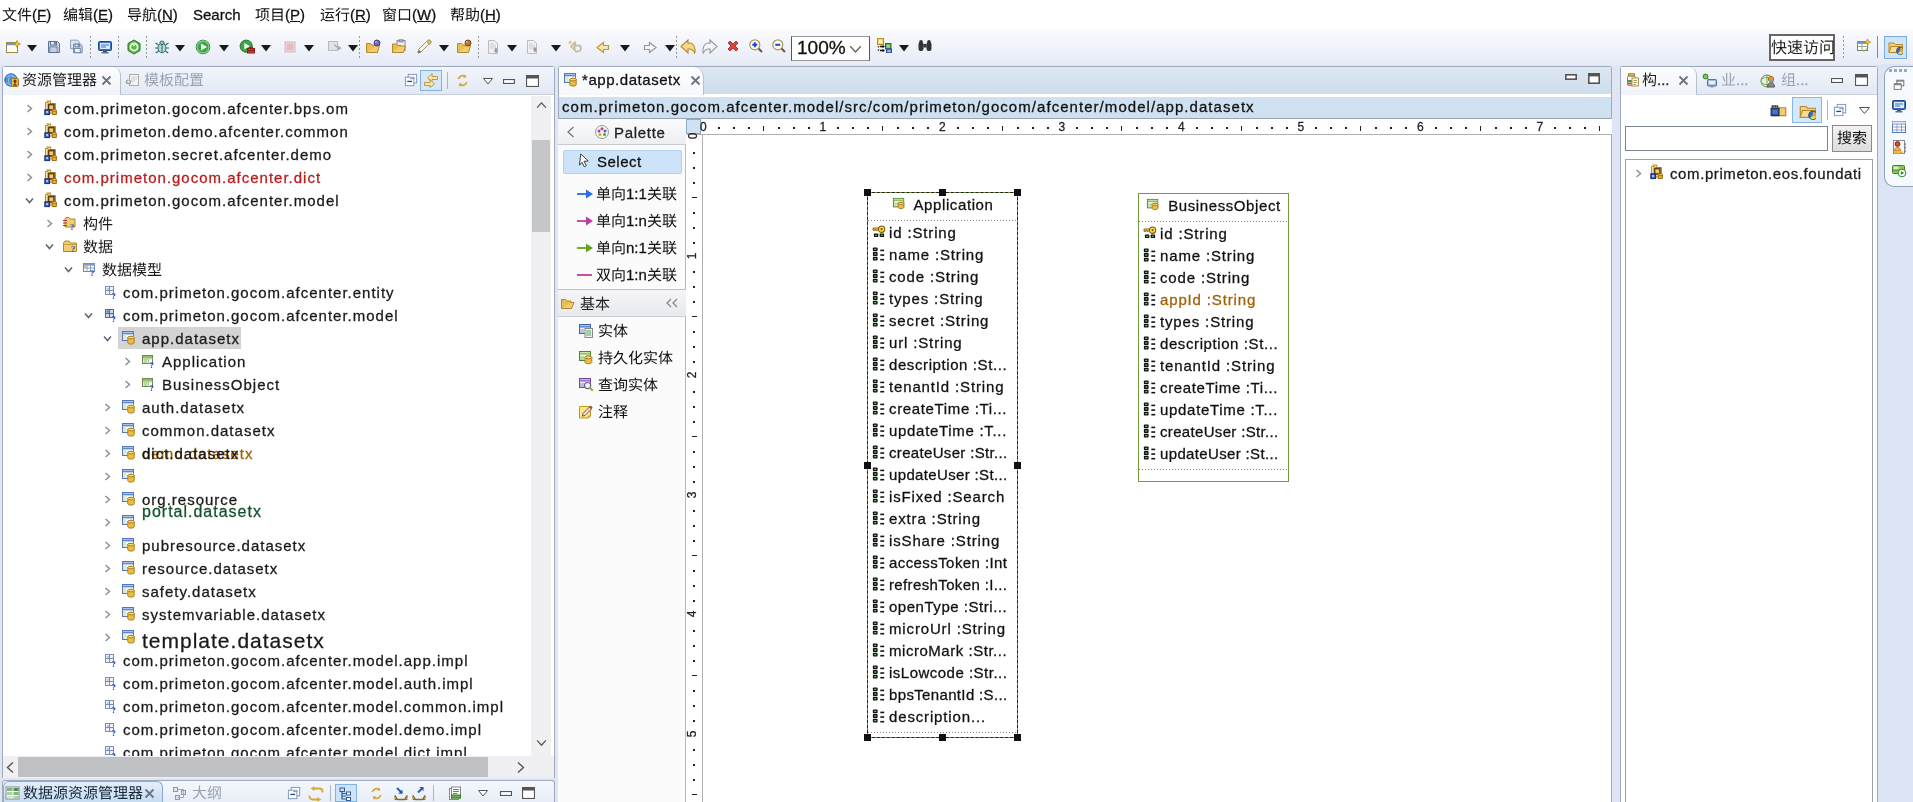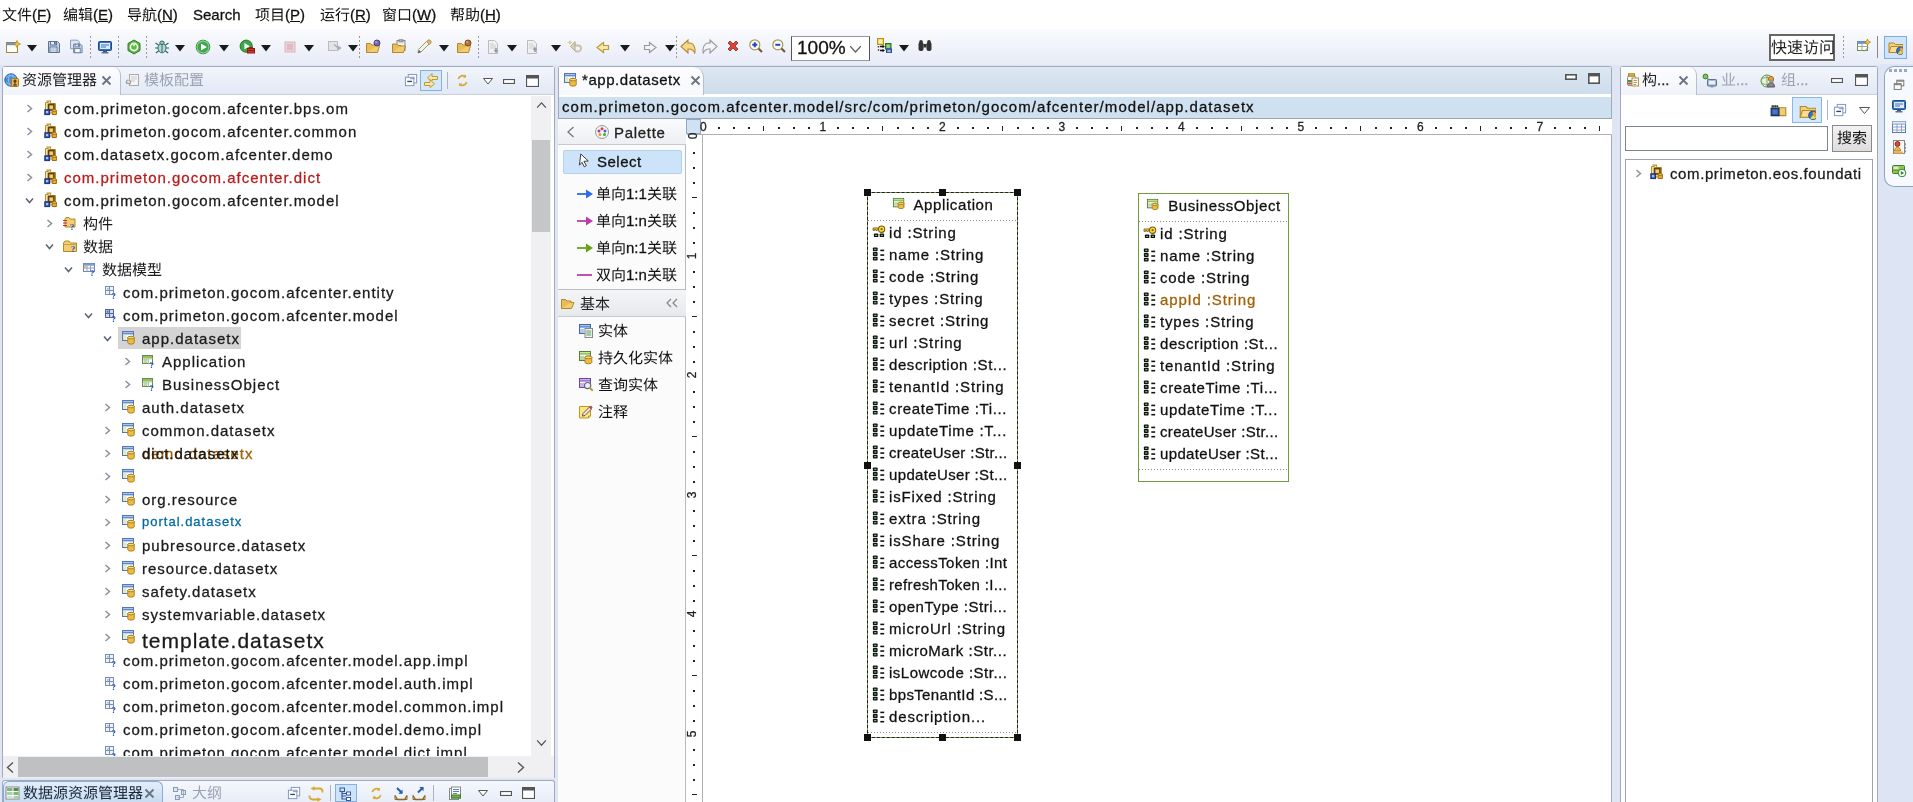--- a/index.html
+++ b/index.html
@@ -392,35 +392,35 @@
 <svg class="abs" style="left:42px;top:123px" width="16" height="16" viewBox="0 0 16 16">
     <path d="M3.5 2.5h3l.8 1h6.2v9.5h-10z" fill="#f7e3a4" stroke="#b8912f"></path>
     <path d="M4.5 1.2h4v1.6" fill="none" stroke="#b8912f" stroke-width="1.3"></path>
     <rect x="6.5" y="4.5" width="5.5" height="5.5" fill="#e8b64a" stroke="#5e4016" stroke-width="1.6"></rect>
     <rect x="8" y="6" width="2.6" height="2.6" fill="#f6d36a"></rect>
     <rect x="2.8" y="9.8" width="4.8" height="4.8" fill="#3a50b4" stroke="#1c2c78"></rect>
     <rect x="4" y="11" width="2.2" height="2.2" fill="#8fd0e8"></rect>
     <path d="M10.2 10.5h4.2v4h-4.2z" fill="#f0ad2a" stroke="#9a6e14"></path>
     <ellipse cx="12.3" cy="10.5" rx="2.1" ry=".9" fill="#f8cf6a" stroke="#9a6e14"></ellipse>
   </svg>
-<div class="abs" style="left:64px;top:123px;font-size:15px;letter-spacing:1.0px;color:#1a1a1a;white-space:nowrap">com.primeton.gocom.afcenter.common</div>
+<div class="abs" style="left:64px;top:123px;font-size:15px;letter-spacing:1.0px;color:#1a1a1a;white-space:nowrap">com.primeton.demo.afcenter.common</div>
 <svg class="abs" style="left:25px;top:150px" width="9" height="9" viewBox="0 0 9 9">
     <path d="M2.5 1l4 3.5-4 3.5" fill="none" stroke="#8a929e" stroke-width="1.5"></path>
   </svg>
 <svg class="abs" style="left:42px;top:146px" width="16" height="16" viewBox="0 0 16 16">
     <path d="M3.5 2.5h3l.8 1h6.2v9.5h-10z" fill="#f7e3a4" stroke="#b8912f"></path>
     <path d="M4.5 1.2h4v1.6" fill="none" stroke="#b8912f" stroke-width="1.3"></path>
     <rect x="6.5" y="4.5" width="5.5" height="5.5" fill="#e8b64a" stroke="#5e4016" stroke-width="1.6"></rect>
     <rect x="8" y="6" width="2.6" height="2.6" fill="#f6d36a"></rect>
     <rect x="2.8" y="9.8" width="4.8" height="4.8" fill="#3a50b4" stroke="#1c2c78"></rect>
     <rect x="4" y="11" width="2.2" height="2.2" fill="#8fd0e8"></rect>
     <path d="M10.2 10.5h4.2v4h-4.2z" fill="#f0ad2a" stroke="#9a6e14"></path>
     <ellipse cx="12.3" cy="10.5" rx="2.1" ry=".9" fill="#f8cf6a" stroke="#9a6e14"></ellipse>
   </svg>
-<div class="abs" style="left:64px;top:146px;font-size:15px;letter-spacing:1.0px;color:#1a1a1a;white-space:nowrap">com.datasetx.gocom.afcenter.demo</div>
+<div class="abs" style="left:64px;top:146px;font-size:15px;letter-spacing:1.0px;color:#1a1a1a;white-space:nowrap">com.primeton.secret.afcenter.demo</div>
 <svg class="abs" style="left:25px;top:173px" width="9" height="9" viewBox="0 0 9 9">
     <path d="M2.5 1l4 3.5-4 3.5" fill="none" stroke="#8a929e" stroke-width="1.5"></path>
   </svg>
 <svg class="abs" style="left:42px;top:169px" width="16" height="16" viewBox="0 0 16 16">
     <path d="M3.5 2.5h3l.8 1h6.2v9.5h-10z" fill="#f7e3a4" stroke="#b8912f"></path>
     <path d="M4.5 1.2h4v1.6" fill="none" stroke="#b8912f" stroke-width="1.3"></path>
     <rect x="6.5" y="4.5" width="5.5" height="5.5" fill="#e8b64a" stroke="#5e4016" stroke-width="1.6"></rect>
     <rect x="8" y="6" width="2.6" height="2.6" fill="#f6d36a"></rect>
     <rect x="2.8" y="9.8" width="4.8" height="4.8" fill="#3a50b4" stroke="#1c2c78"></rect>
     <rect x="4" y="11" width="2.2" height="2.2" fill="#8fd0e8"></rect>
@@ -605,21 +605,21 @@
   </svg>
 <svg class="abs" style="left:121px;top:514px" width="16" height="16" viewBox="0 0 16 16">
     <rect x="1.5" y="1.5" width="11" height="9" fill="#fdfdf2" stroke="#5577b8"></rect>
     <rect x="2" y="2" width="10" height="2.4" fill="#5b8ad6"></rect>
     <rect x="2" y="2" width="10" height="1" fill="#a8c4ee"></rect>
     <rect x="2" y="4.6" width="3.4" height="5.4" fill="#dde9c8"></rect>
     <ellipse cx="10" cy="7.6" rx="3.2" ry="1.3" fill="#f6d984" stroke="#a8821e"></ellipse>
     <path d="M6.8 7.6v5.2a3.2 1.3 0 0 0 6.4 0V7.6" fill="#eebc45" stroke="#a8821e"></path>
     <ellipse cx="10" cy="7.6" rx="3.2" ry="1.3" fill="#f6d984" stroke="#a8821e"></ellipse>
   </svg>
-<div class="abs" style="left:142px;top:514px;font-size:13px;letter-spacing:1.0px;color:#0369a1;white-space:nowrap">portal.datasetx</div>
+<div class="abs" style="left:142px;top:503px;font-size:16px;letter-spacing:1.0px;color:#14532d;white-space:nowrap">portal.datasetx</div>
 <svg class="abs" style="left:103px;top:541px" width="9" height="9" viewBox="0 0 9 9">
     <path d="M2.5 1l4 3.5-4 3.5" fill="none" stroke="#8a929e" stroke-width="1.5"></path>
   </svg>
 <svg class="abs" style="left:121px;top:537px" width="16" height="16" viewBox="0 0 16 16">
     <rect x="1.5" y="1.5" width="11" height="9" fill="#fdfdf2" stroke="#5577b8"></rect>
     <rect x="2" y="2" width="10" height="2.4" fill="#5b8ad6"></rect>
     <rect x="2" y="2" width="10" height="1" fill="#a8c4ee"></rect>
     <rect x="2" y="4.6" width="3.4" height="5.4" fill="#dde9c8"></rect>
     <ellipse cx="10" cy="7.6" rx="3.2" ry="1.3" fill="#f6d984" stroke="#a8821e"></ellipse>
     <path d="M6.8 7.6v5.2a3.2 1.3 0 0 0 6.4 0V7.6" fill="#eebc45" stroke="#a8821e"></path>
@@ -1316,21 +1316,21 @@
       <rect x="2.5" y="2" width="2.4" height="1.4"></rect>
       <rect x="2.5" y="7.3" width="2.4" height="1.4"></rect>
       <rect x="2.5" y="12.6" width="2.4" height="1.4"></rect>
     </g>
     <g fill="#111">
       <rect x="9.5" y="3" width="4.4" height="1.8"></rect>
       <rect x="9.5" y="8.3" width="4.4" height="1.8"></rect>
       <rect x="9.5" y="13.6" width="4.4" height="1.8"></rect>
     </g>
   </svg>
-<div class="abs" style="left:889px;top:488px;font-size:15px;letter-spacing:0.85px;color:#111;white-space:nowrap;max-width:125px;overflow:hidden">isFixed  :String</div>
+<div class="abs" style="left:889px;top:488px;font-size:15px;letter-spacing:0.85px;color:#111;white-space:nowrap;max-width:125px;overflow:hidden">isFixed  :Search</div>
 <svg class="abs" style="left:872px;top:511px" width="14" height="14" viewBox="0 0 16 16">
     <g fill="#111">
       <rect x="1" y="0.5" width="5.4" height="4.4" rx=".9"></rect>
       <rect x="1" y="5.8" width="5.4" height="4.4" rx=".9"></rect>
       <rect x="1" y="11.1" width="5.4" height="4.4" rx=".9"></rect>
     </g>
     <g fill="#6cc06c">
       <rect x="2.5" y="2" width="2.4" height="1.4"></rect>
       <rect x="2.5" y="7.3" width="2.4" height="1.4"></rect>
       <rect x="2.5" y="12.6" width="2.4" height="1.4"></rect>

